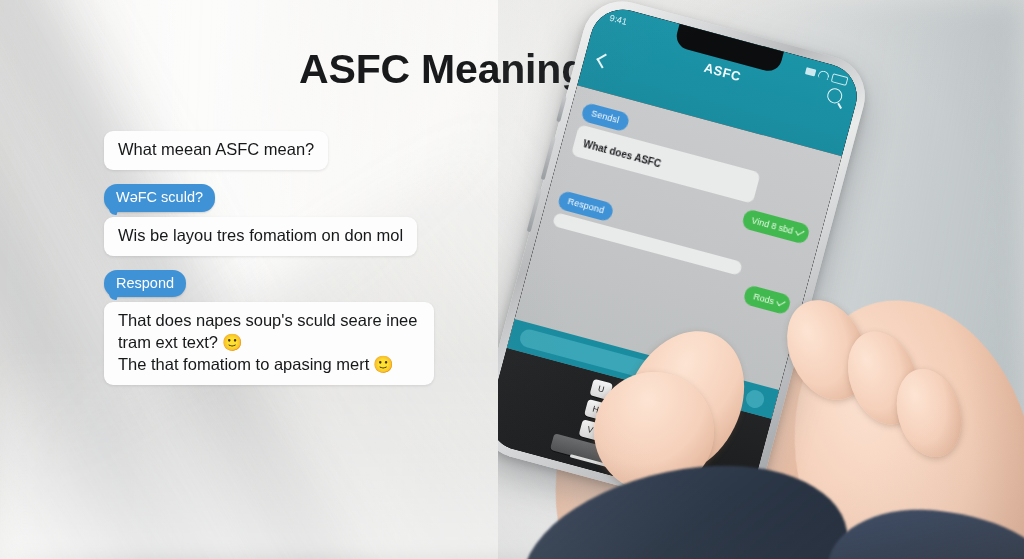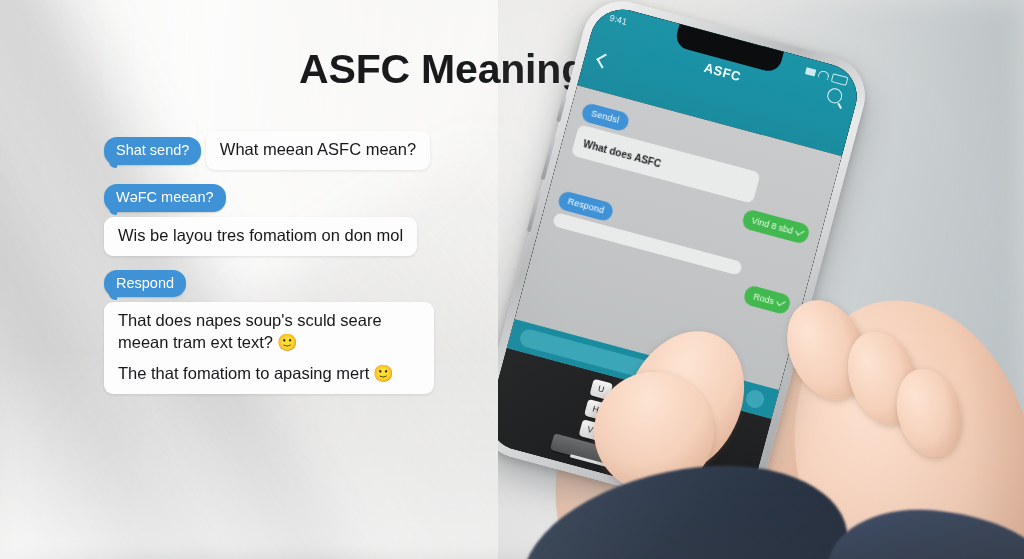--- a/index.html
+++ b/index.html
@@ -74,21 +74,21 @@
   }
   .msg{
     background:#fdfdfd;color:#17181a;
     font-size:16.5px;line-height:1.33;
     padding:8px 14px 9px 14px;border-radius:9px;
     margin-top:5px;display:inline-block;max-width:304px;
     box-shadow:0 1px 3px rgba(0,0,0,.10);
   }
   .msg.wide{max-width:312px;}
   .msg p{margin:0;}
-  .msg p + p{margin-top:9px;}
+  .msg p + p{margin-top:0;}
 
   
   .photo{position:absolute;left:498px;top:0;width:526px;height:559px;overflow:hidden;}
 
   .arm{
     position:absolute;border-radius:50%;
     background:radial-gradient(ellipse at 34% 28%,#fbe0cf 0%,#f3cdb6 48%,#dfb096 78%,#caa088 100%);
   }
   .arm-left{left:62px;top:300px;width:250px;height:330px;transform:rotate(18deg);filter:blur(.6px);}
   .arm-right{left:300px;top:298px;width:235px;height:330px;transform:rotate(-14deg);filter:blur(.6px);}
@@ -240,37 +240,36 @@
   <div class="bg-shadow-b"></div>
   <div class="bg-shadow-c"></div>
   <div class="bg-right-haze"></div>
   <div class="bg-bottom-light"></div>
 
   <div class="title">ASFC Meaning in Text</div>
 
   <div class="chat">
 
     <div class="grp">
-      <div class="tag">Shat send?</div>
       <div class="msg">
         <p>What meean ASFC mean?</p>
       </div>
     </div>
 
     <div class="grp">
-      <div class="tag">WəFC meean?</div>
+      <div class="tag">WəFC sculd?</div>
       <div class="msg wide">
         <p>Wis be layou tres fomatiom on don mol</p>
       </div>
     </div>
 
     <div class="grp">
       <div class="tag">Respond</div>
       <div class="msg wide">
-        <p>That does napes soup's sculd seare meean tram ext text? 🙂</p>
+        <p>That does napes soup's sculd seare inee tram ext text? 🙂</p>
         <p>The that fomatiom to apasing mert 🙂</p>
       </div>
     </div>
 
   </div>
 
   <div class="photo">
 
     <div class="arm arm-left"></div>
     <div class="arm arm-right"></div>

